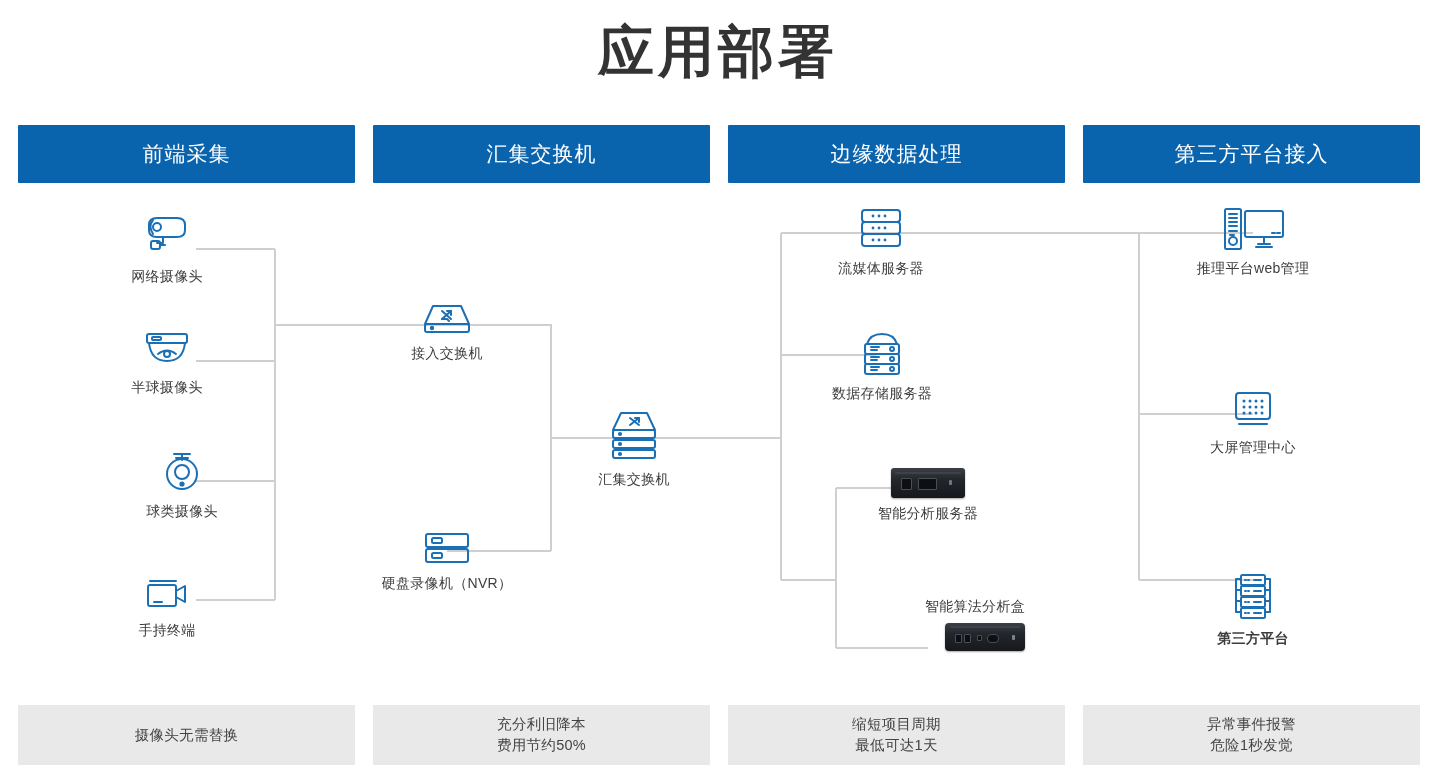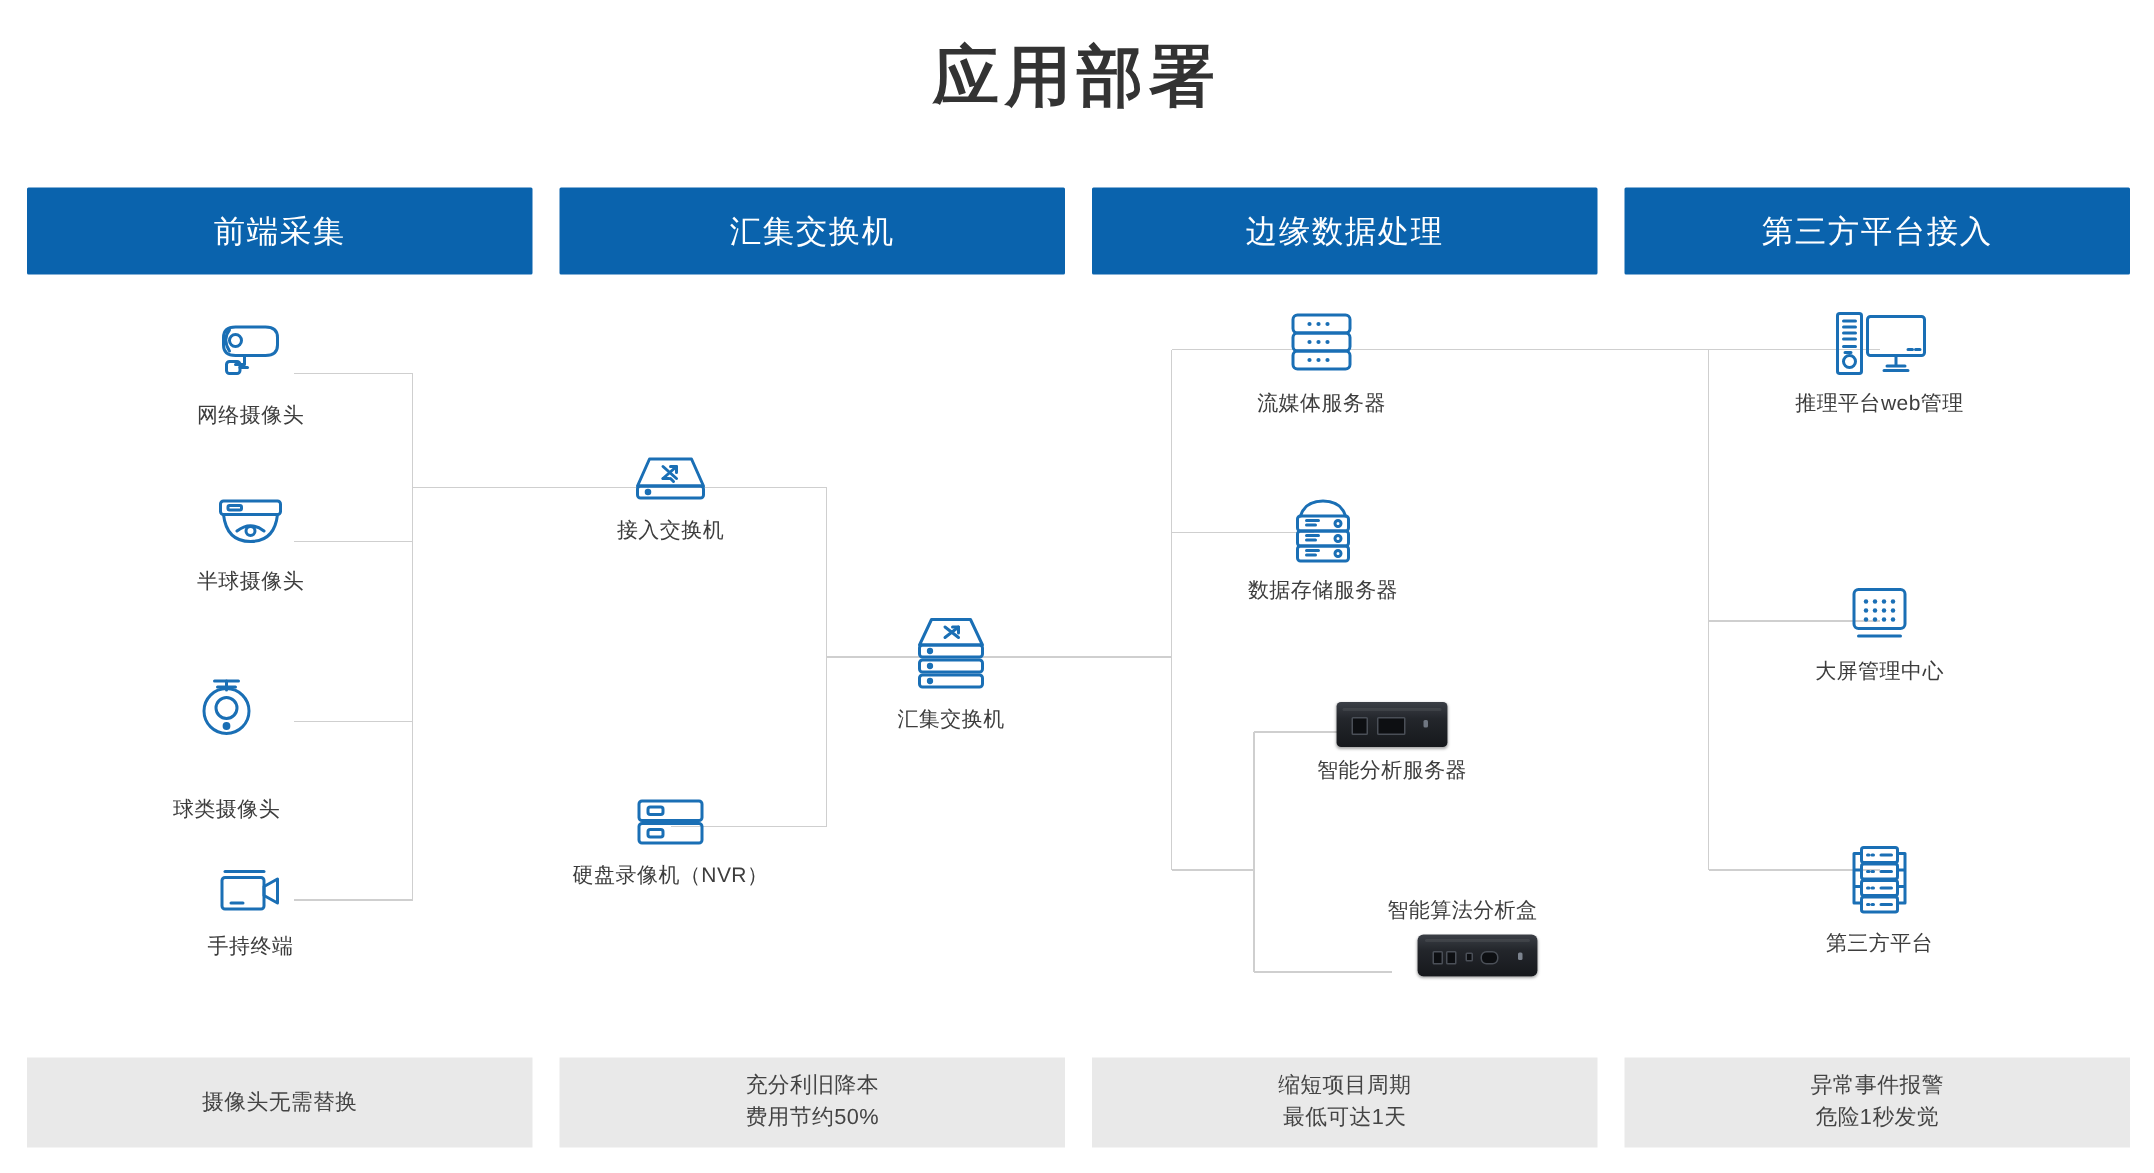--- a/index.html
+++ b/index.html
@@ -13,21 +13,21 @@
     position: relative;
     width: 1436px; height: 782px;
     background: #ffffff;
   }
 
   
   #title {
     position: absolute;
     top: 8px; left: 0; width: 1436px;
     text-align: center;
-    font-size: 44px;
+    font-size: 56px;
     font-weight: bold;
     letter-spacing: 4px;
     color: #333333;
     line-height: 88px;
   }
 
   
   .col-head {
     position: absolute;
     top: 125px;
@@ -190,21 +190,21 @@
             <rect x="13" y="9" width="9" height="3" rx="1"></rect>
             <path d="M10 15 q2 18 18 18 q16 0 18 -18"></path>
             <path d="M19 26 q9 -7 18 0"></path>
             <circle cx="28" cy="26" r="3"></circle>
           </g>
         </svg>
       </span>
       <span class="lbl">半球摄像头</span>
     </div>
 
-    <div class="node" style="left:56px; top:265px;gap:28px;">
+    <div class="node" style="left:87px; top:265px;">
       <span class="ico">
         <svg width="56" height="48" viewBox="0 0 56 48">
           <g fill="none" stroke="#1a6fb5" stroke-width="2" stroke-linecap="round" stroke-linejoin="round">
             <path d="M20 6 h16"></path>
             <path d="M28 6 v6"></path>
             <path d="M22 10 h12"></path>
             <circle cx="28" cy="26" r="15"></circle>
             <circle cx="28" cy="24" r="7"></circle>
             <circle cx="28" cy="36" r="1.6" fill="#1a6fb5"></circle>
           </g>
@@ -382,21 +382,21 @@
                 <circle cx="27" cy="25" r="1.5"></circle>
                 <circle cx="33" cy="25" r="1.5"></circle>
                 <circle cx="39" cy="25" r="1.5"></circle>
             </g>
           </g>
         </svg>
       </span>
       <span class="lbl">大屏管理中心</span>
     </div>
 
-    <div class="node" style="left:1158px; top:378px;">
+    <div class="node" style="left:1158px; top:388px;font-weight:bold;">
       <span class="ico">
         <svg width="60" height="52" viewBox="0 0 60 52">
           <g fill="none" stroke="#1a6fb5" stroke-width="2" stroke-linecap="round" stroke-linejoin="round">
             <rect x="18" y="4" width="24" height="10" rx="1.5"></rect>
             <rect x="18" y="15" width="24" height="10" rx="1.5"></rect>
             <rect x="18" y="26" width="24" height="10" rx="1.5"></rect>
             <rect x="18" y="37" width="24" height="10" rx="1.5"></rect>
             <path d="M22 9 h1 M25 9 h1 M31 9 h7"></path>
             <path d="M22 20 h1 M25 20 h1 M31 20 h7"></path>
             <path d="M22 31 h1 M25 31 h1 M31 31 h7"></path>

